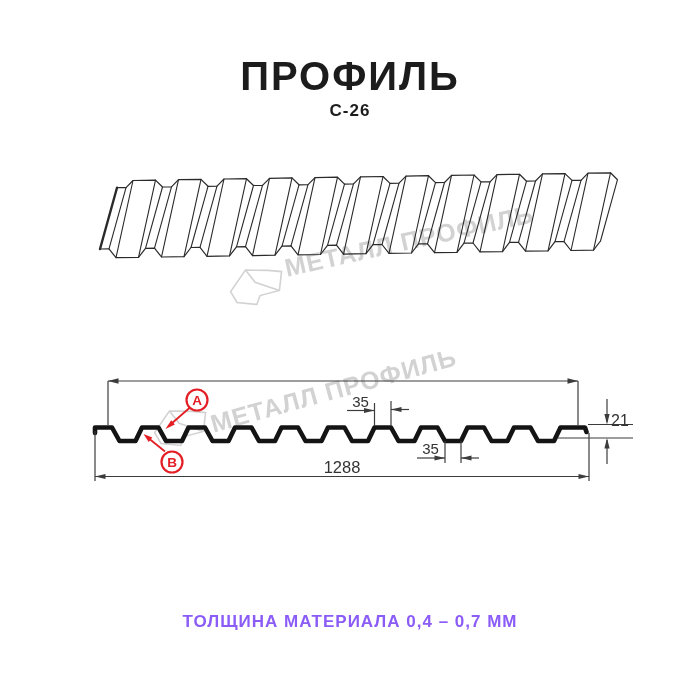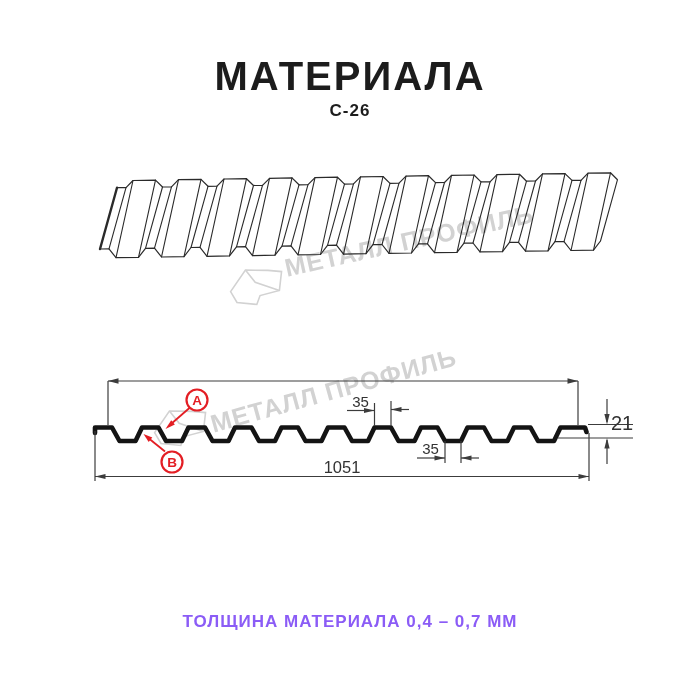--- a/index.html
+++ b/index.html
@@ -27,33 +27,33 @@
   .dl{stroke:var(--dim);stroke-width:1.2;fill:none;}
   .df{fill:var(--dim);stroke:none;}
   .profile{stroke:var(--profile);stroke-width:4.6;fill:none;stroke-linejoin:round;stroke-linecap:round;}
   .rl{stroke:var(--accent);stroke-width:1.8;}
   .rf{fill:var(--accent);stroke:none;}
   .rc{fill:#fff;stroke:var(--accent);stroke-width:2.2;}
   .dim-label{color:#333;white-space:nowrap;}
   #dim-top{left:283px;top:362px;width:140px;text-align:center;font-size:17px;}
   #dim-35-top{left:347px;top:393px;width:27px;text-align:center;font-size:15px;}
   #dim-35-bottom{left:417px;top:440px;width:27px;text-align:center;font-size:15px;}
-  #dim-21{left:611px;top:412px;font-size:20px;}
+  #dim-21{left:611px;top:412px;font-size:16px;}
   #dim-total{left:302px;top:458px;width:80px;text-align:center;font-size:16.5px;}
   .callout-letter{width:17px;height:17px;text-align:center;line-height:17px;
                   font-size:13.5px;font-weight:bold;color:var(--accent);}
   #callout-a{left:188.5px;top:391.5px;}
   #callout-b{left:163.5px;top:453.5px;}
 </style>
 </head>
 <body>
 
 <div id="stage">
 
-  <div id="title" class="abs">МАТЕРИАЛА</div>
+  <div id="title" class="abs">ПРОФИЛЬ</div>
   <div id="subtitle" class="abs">С-26</div>
 
   <svg id="wm-logo-1" class="abs wm-logo" width="58" height="42" viewBox="0 0 58 42">
     <path d="M2,21 L21,3 L43,8 L56,12 L50,30 L30,31 L25,39 L6,33 Z" fill="none" stroke="var(--wm)" stroke-width="1.6"></path>
     <path d="M21,3 L28,17 L50,30" fill="none" stroke="var(--wm)" stroke-width="1.6"></path>
   </svg>
   <div id="wm-text-1" class="abs wm-text">МЕТАЛЛ ПРОФИЛЬ</div>
 
   <svg id="wm-logo-2" class="abs wm-logo" width="58" height="42" viewBox="0 0 58 42">
     <path d="M2,21 L21,3 L43,8 L56,12 L50,30 L30,31 L25,39 L6,33 Z" fill="none" stroke="var(--wm)" stroke-width="1.6"></path>
@@ -169,18 +169,18 @@
         <line x1="165" y1="451.5" x2="149.5" y2="439" class="rl"></line>
         <polygon points="143.5,434 152.3,437.5 148.7,441.9" class="rf"></polygon>
         <circle cx="172" cy="462" r="10.5" class="rc"></circle>
       </g>
     </g>
   </svg>
 
   <div id="dim-35-top" class="abs dim-label">35</div>
   <div id="dim-35-bottom" class="abs dim-label">35</div>
   <div id="dim-21" class="abs dim-label">21</div>
-  <div id="dim-total" class="abs dim-label">1051</div>
+  <div id="dim-total" class="abs dim-label">1288</div>
   <div id="callout-a" class="abs callout-letter">A</div>
   <div id="callout-b" class="abs callout-letter">B</div>
 
   <div id="footer-note" class="abs">ТОЛЩИНА МАТЕРИАЛА 0,4 – 0,7 ММ</div>
 </div>
 
 </body></html>

